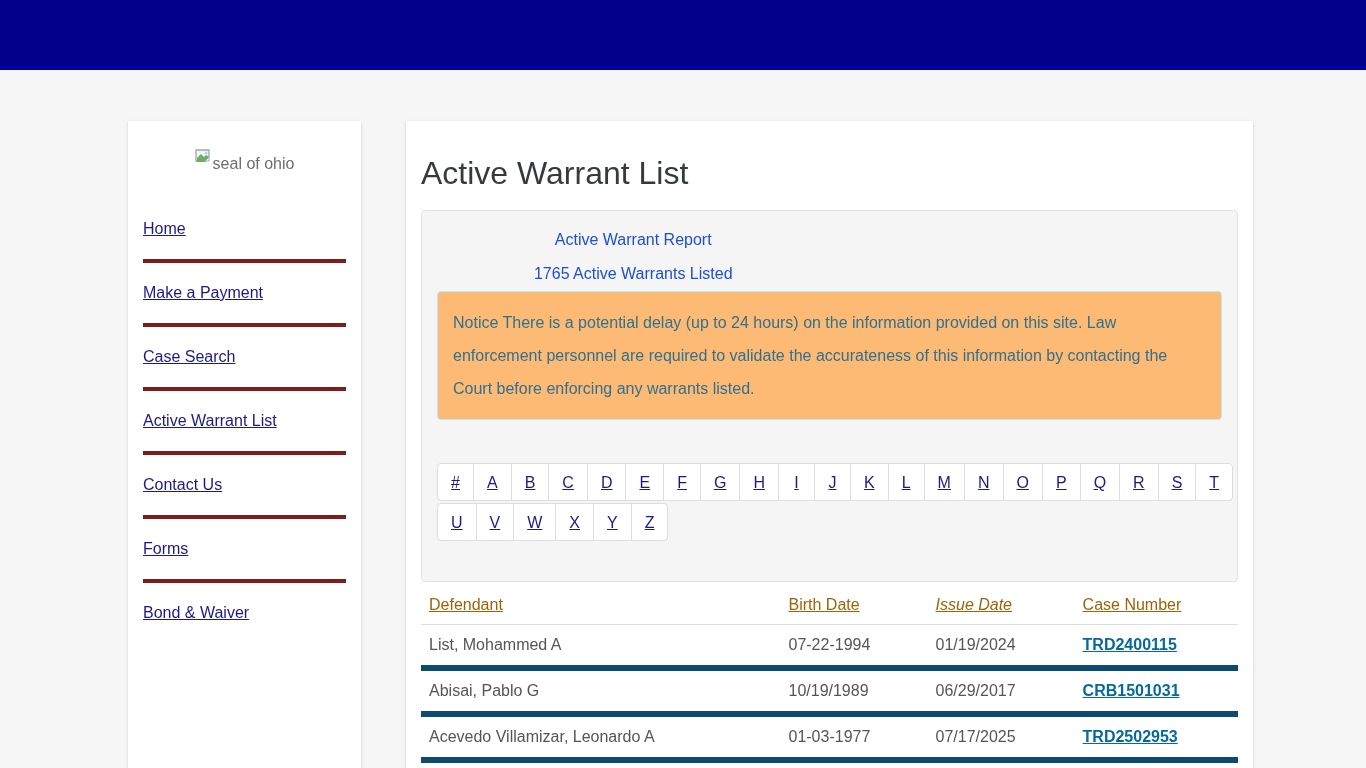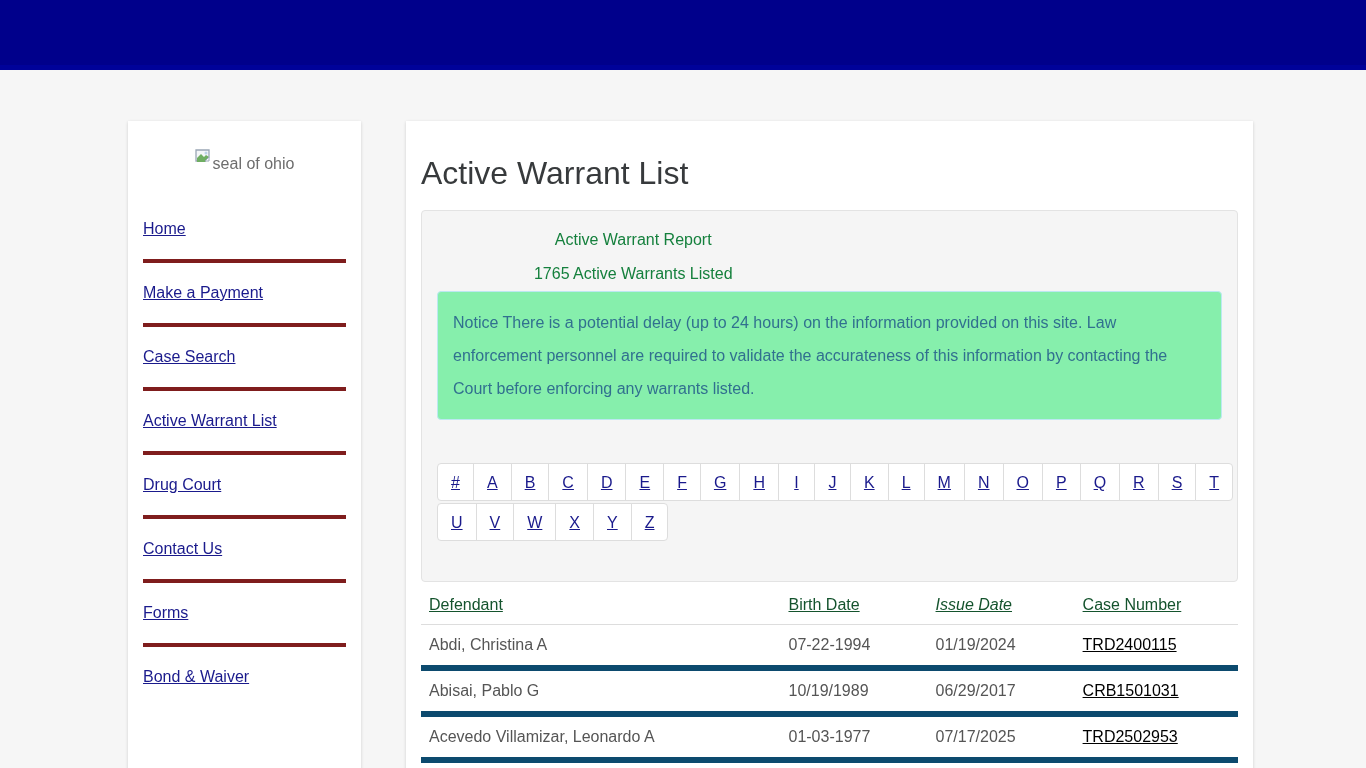--- a/index.html
+++ b/index.html
@@ -54,26 +54,26 @@
   .well {
     background: #f5f5f5;
     border: 1px solid #e3e3e3;
     border-radius: 4px;
     padding: 12px 15px 40px;
   }
   .summary-cols { display: flex; }
   .summary-cols .col {
     flex: 1;
     text-align: center;
-    color: #15803d;
+    color: #1d4ed8;
     line-height: 34px;
     font-size: 16px;
   }
   .alert-info {
-    background: #86efac;
+    background: #fdba74;
     border: 1px solid #bce8f1;
     border-radius: 4px;
     color: #31708f;
     padding: 14px 15px;
     line-height: 33px;
     font-size: 16px;
   }
   .pagination-wrap { margin-top: 43px; }
   ul.pagination { list-style: none; display: flex; }
   ul.pagination.row2 { margin-top: 2px; }
@@ -100,28 +100,28 @@
     width: 100%;
     border-collapse: collapse;
     margin-top: 4px;
   }
   table.warrants th {
     text-align: left;
     font-weight: 400;
     padding: 10px 8px;
     border-bottom: 1px solid #dddddd;
   }
-  table.warrants th a { color: #14532d; }
+  table.warrants th a { color: #a16207; }
   table.warrants td {
     padding: 11px 8px;
     color: #555555;
     border-top: 6px solid #0c4a6e;
   }
   table.warrants tbody tr:first-child td { border-top: none; }
-  table.warrants td a { color: #000000; }
+  table.warrants td a { color: #0369a1; font-weight: bold; }
   .col-defendant { width: 44%; }
   .col-birth     { width: 18%; }
   .col-issue     { width: 18%; font-style: italic; }
   .col-case      { width: 20%; }
 </style>
 </head>
 <body>
 
 <div class="topbar"></div>
 
@@ -134,21 +134,20 @@
         <circle cx="11" cy="4" r="1.5" fill="#bcd2e8"></circle>
         <path d="M14 8 l-4 4 4 0 z" fill="#ffffff" stroke="#9aa7b5" stroke-width="1"></path>
       </svg>
     </span><span class="seal-alt">seal of ohio</span>
   </div>
   <ul class="nav" id="sidebar-nav">
       <li><a href="#">Home</a></li>
       <li><a href="#">Make a Payment</a></li>
       <li><a href="#">Case Search</a></li>
       <li><a href="#">Active Warrant List</a></li>
-      <li><a href="#">Drug Court</a></li>
       <li><a href="#">Contact Us</a></li>
       <li><a href="#">Forms</a></li>
       <li><a href="#">Bond &amp; Waiver</a></li>
     </ul>
 </aside>
 
 <main class="card main-card">
   <h1 class="page-title">Active Warrant List</h1>
 
   <div class="well">
@@ -256,21 +255,21 @@
     <thead>
       <tr id="warrant-head">
           <th class="col-defendant"><a href="#">Defendant</a></th>
           <th class="col-birth"><a href="#">Birth Date</a></th>
           <th class="col-issue"><a href="#">Issue Date</a></th>
           <th class="col-case"><a href="#">Case Number</a></th>
         </tr>
     </thead>
     <tbody id="warrant-body">
         <tr>
-          <td>Abdi, Christina A</td>
+          <td>List, Mohammed A</td>
           <td>07-22-1994</td>
           <td>01/19/2024</td>
           <td><a href="#">TRD2400115</a></td>
         </tr>
         <tr>
           <td>Abisai, Pablo G</td>
           <td>10/19/1989</td>
           <td>06/29/2017</td>
           <td><a href="#">CRB1501031</a></td>
         </tr>

